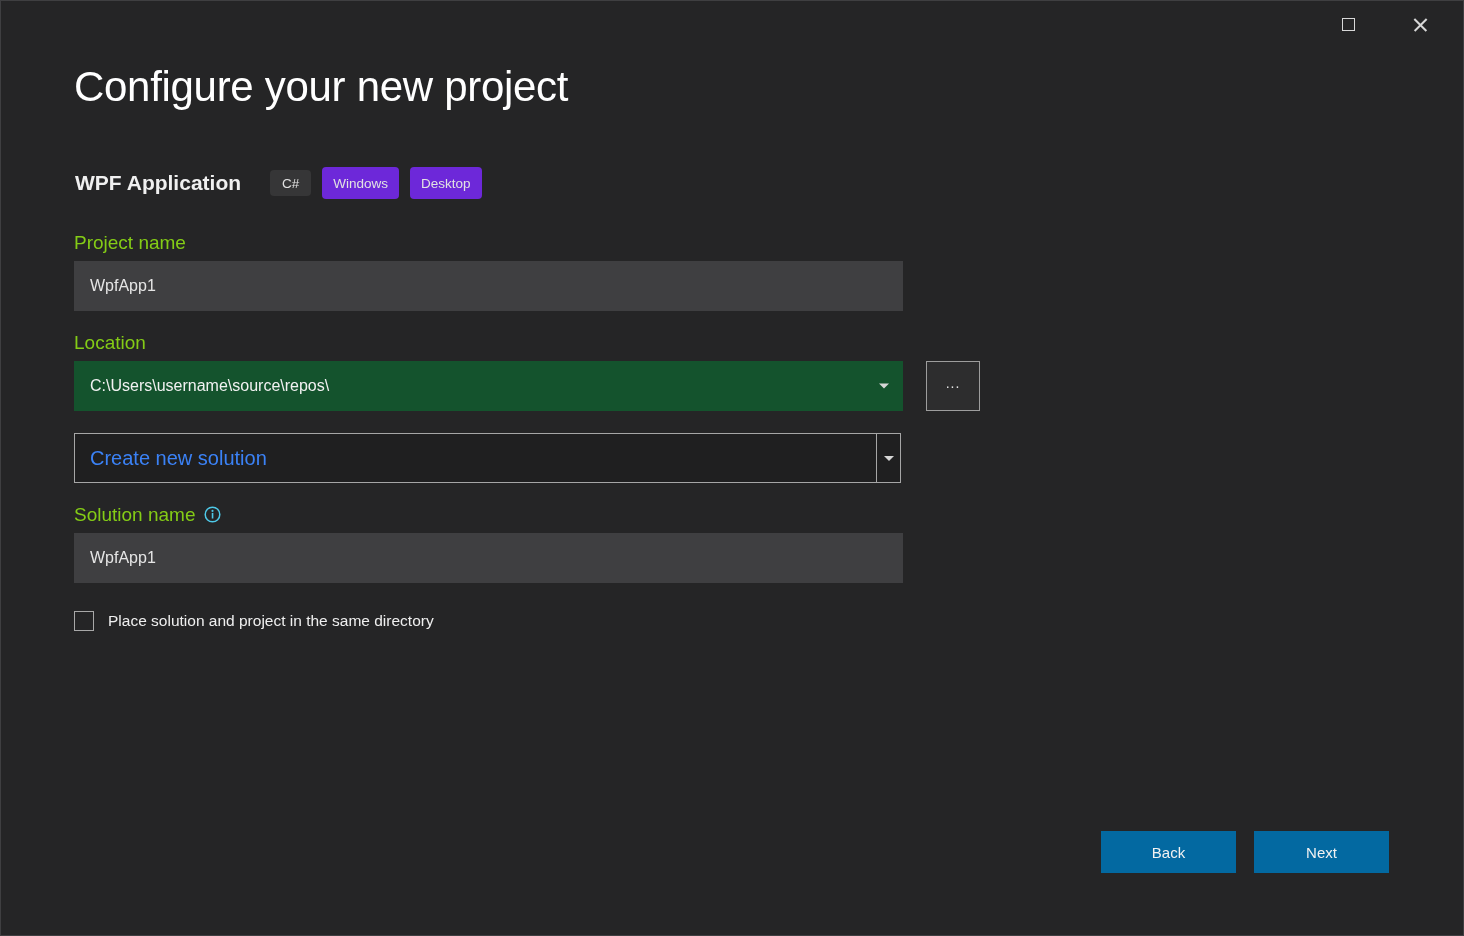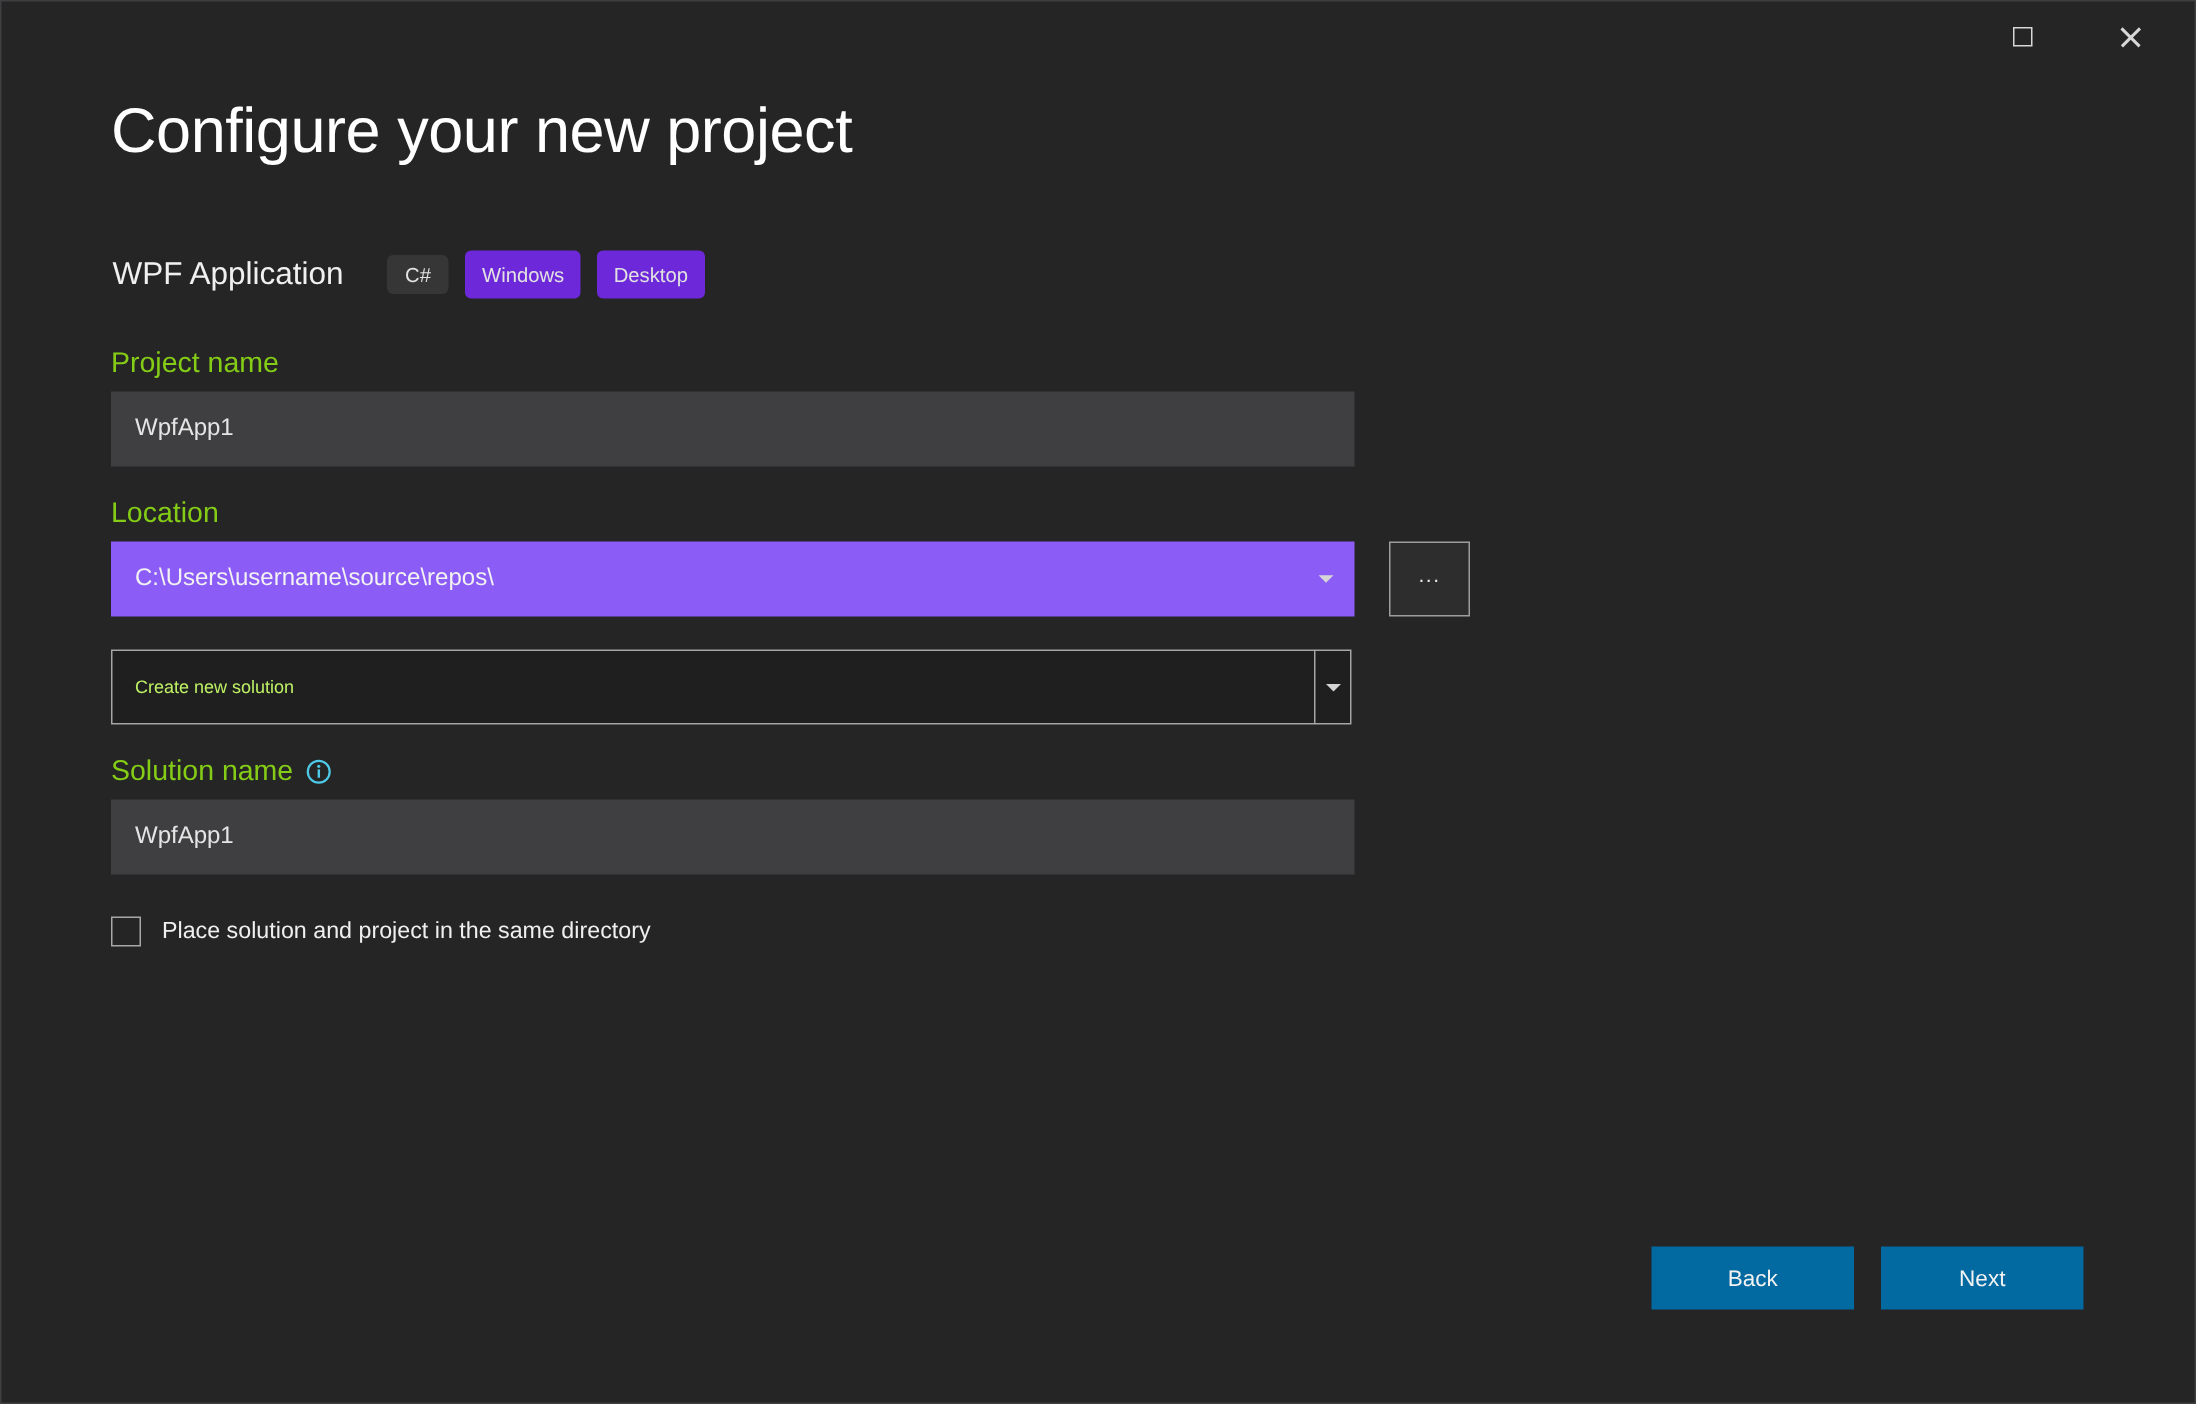--- a/index.html
+++ b/index.html
@@ -81,21 +81,21 @@
 
   #subtitle-row {
     position: absolute;
     left: 74px;
     top: 166px;
     display: flex;
     align-items: center;
   }
   #template-name {
     font-size: 21px;
-    font-weight: 400;
+    font-weight: 700;
     color: #f0f0f0;
     margin-right: 29px;
     white-space: nowrap;
   }
   .tag {
     display: inline-flex;
     align-items: center;
     justify-content: center;
     height: 26px;
     padding: 16px 11px;
@@ -138,21 +138,21 @@
     display: flex;
     align-items: center;
   }
 
   
   .location-row { display: flex; align-items: flex-start; }
   .combo-flat {
     position: relative;
     width: 829px;
     height: 50px;
-    background: #8b5cf6;
+    background: #14532d;
     display: flex;
     align-items: center;
     padding: 0 16px;
     font-size: 16px;
     color: #f2f2f2;
     cursor: default;
   }
   .combo-flat .caret { position: absolute; right: 14px; top: 50%; transform: translateY(-50%); }
   .caret {
     width: 0; height: 0;
@@ -184,22 +184,22 @@
     height: 50px;
     background: #1f1f20;
     border: 1.6px solid #a6a6a6;
     display: flex;
     align-items: center;
     cursor: default;
   }
   .combo-outlined .combo-text {
     flex: 1;
     padding: 0 15px;
-    font-size: 12px;
-    color: #bef264;
+    font-size: 20px;
+    color: #3b82f6;
   }
   .combo-outlined .combo-arrow {
     width: 24px;
     height: 100%;
     border-left: 1.6px solid #a6a6a6;
     display: flex;
     align-items: center;
     justify-content: center;
   }
 

